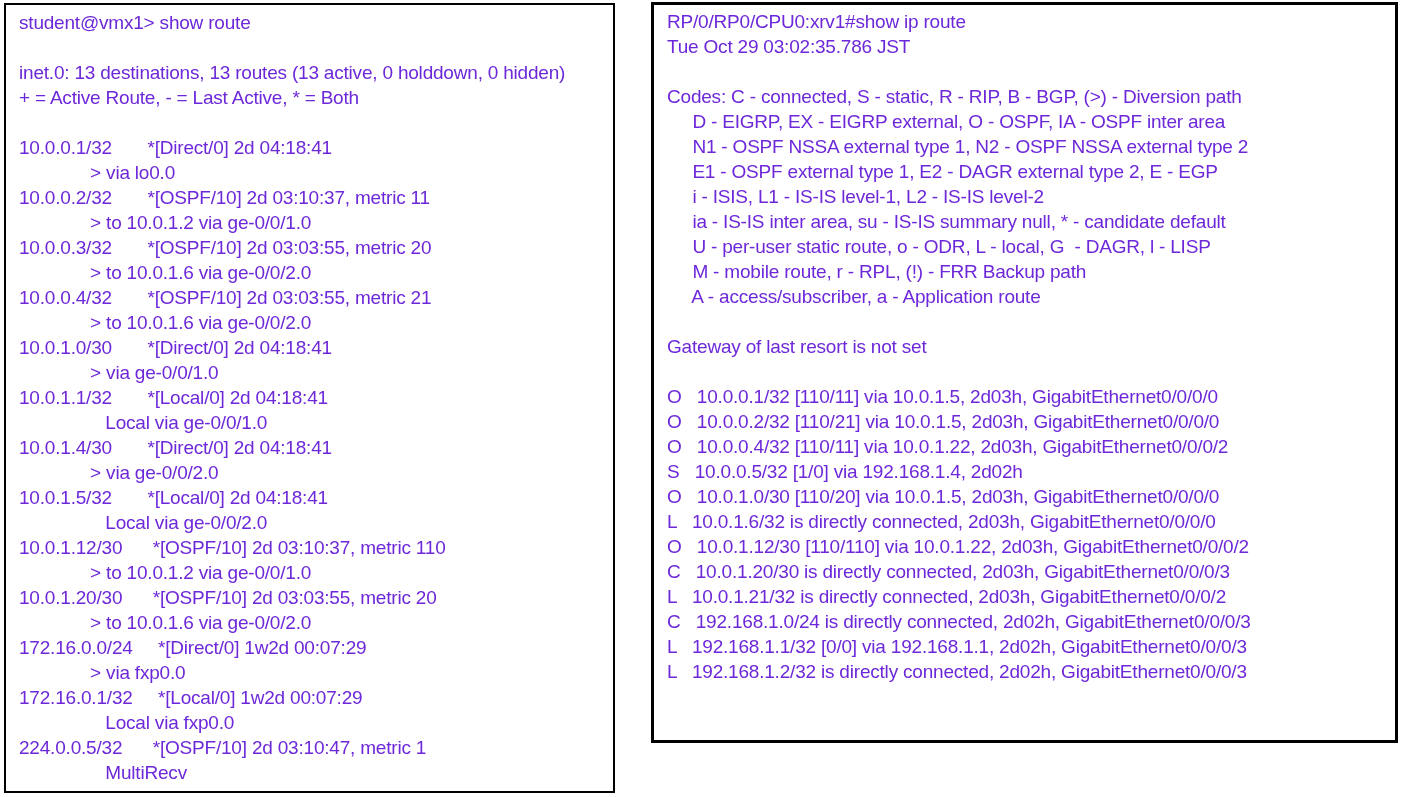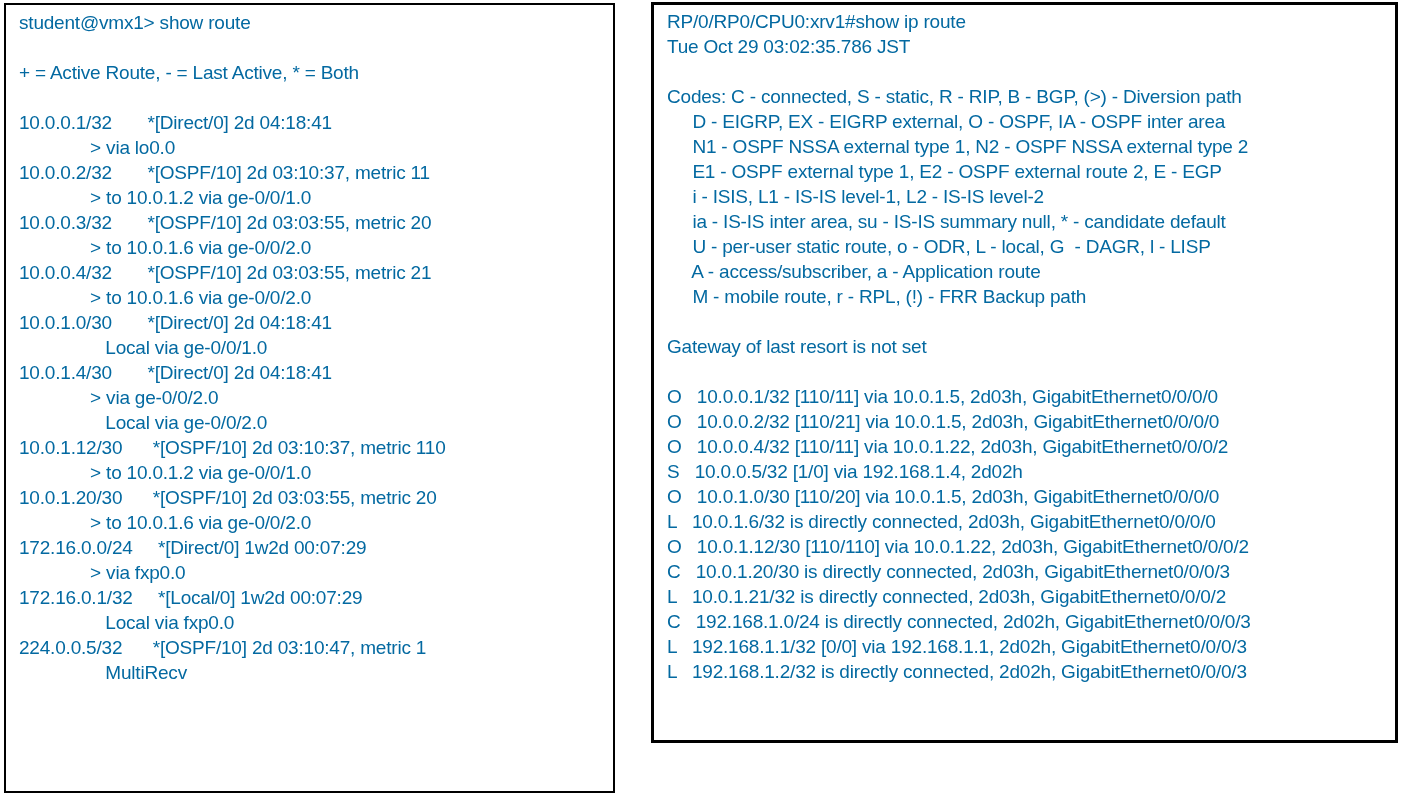--- a/index.html
+++ b/index.html
@@ -37,47 +37,51 @@
     border-width: 3px;
     padding: 4px 6px 8px 13px;
   }
   .terminal-output {
     margin: 0;
   }
   .tline {
     white-space: pre;
     font-size: 19px;
     line-height: 25px;
-    color: #0369a1;
+    color: #6d28d9;
     letter-spacing: -0.2px;
   }
 </style>
 </head>
 <body style="background: rgb(255, 255, 255);">
 
 <div class="canvas" style="background: rgb(255, 255, 255);">
 
   <section class="terminal-panel left" style="background: rgb(255, 255, 255); border-color: rgb(0, 0, 0); color: rgb(0, 0, 0);">
     <div class="terminal-output">
         <div class="tline">student@vmx1&gt; show route</div>
         <div class="tline"> </div>
+        <div class="tline">inet.0: 13 destinations, 13 routes (13 active, 0 holddown, 0 hidden)</div>
         <div class="tline">+ = Active Route, - = Last Active, * = Both</div>
         <div class="tline"> </div>
         <div class="tline">10.0.0.1/32       *[Direct/0] 2d 04:18:41</div>
         <div class="tline">              &gt; via lo0.0</div>
         <div class="tline">10.0.0.2/32       *[OSPF/10] 2d 03:10:37, metric 11</div>
         <div class="tline">              &gt; to 10.0.1.2 via ge-0/0/1.0</div>
         <div class="tline">10.0.0.3/32       *[OSPF/10] 2d 03:03:55, metric 20</div>
         <div class="tline">              &gt; to 10.0.1.6 via ge-0/0/2.0</div>
         <div class="tline">10.0.0.4/32       *[OSPF/10] 2d 03:03:55, metric 21</div>
         <div class="tline">              &gt; to 10.0.1.6 via ge-0/0/2.0</div>
         <div class="tline">10.0.1.0/30       *[Direct/0] 2d 04:18:41</div>
+        <div class="tline">              &gt; via ge-0/0/1.0</div>
+        <div class="tline">10.0.1.1/32       *[Local/0] 2d 04:18:41</div>
         <div class="tline">                 Local via ge-0/0/1.0</div>
         <div class="tline">10.0.1.4/30       *[Direct/0] 2d 04:18:41</div>
         <div class="tline">              &gt; via ge-0/0/2.0</div>
+        <div class="tline">10.0.1.5/32       *[Local/0] 2d 04:18:41</div>
         <div class="tline">                 Local via ge-0/0/2.0</div>
         <div class="tline">10.0.1.12/30      *[OSPF/10] 2d 03:10:37, metric 110</div>
         <div class="tline">              &gt; to 10.0.1.2 via ge-0/0/1.0</div>
         <div class="tline">10.0.1.20/30      *[OSPF/10] 2d 03:03:55, metric 20</div>
         <div class="tline">              &gt; to 10.0.1.6 via ge-0/0/2.0</div>
         <div class="tline">172.16.0.0/24     *[Direct/0] 1w2d 00:07:29</div>
         <div class="tline">              &gt; via fxp0.0</div>
         <div class="tline">172.16.0.1/32     *[Local/0] 1w2d 00:07:29</div>
         <div class="tline">                 Local via fxp0.0</div>
         <div class="tline">224.0.0.5/32      *[OSPF/10] 2d 03:10:47, metric 1</div>
@@ -86,26 +90,26 @@
   </section>
 
   <section class="terminal-panel right" style="background: rgb(255, 255, 255); border-color: rgb(0, 0, 0); color: rgb(0, 0, 0);">
     <div class="terminal-output">
         <div class="tline">RP/0/RP0/CPU0:xrv1#show ip route</div>
         <div class="tline">Tue Oct 29 03:02:35.786 JST</div>
         <div class="tline"> </div>
         <div class="tline">Codes: C - connected, S - static, R - RIP, B - BGP, (&gt;) - Diversion path</div>
         <div class="tline">     D - EIGRP, EX - EIGRP external, O - OSPF, IA - OSPF inter area</div>
         <div class="tline">     N1 - OSPF NSSA external type 1, N2 - OSPF NSSA external type 2</div>
-        <div class="tline">     E1 - OSPF external type 1, E2 - OSPF external route 2, E - EGP</div>
+        <div class="tline">     E1 - OSPF external type 1, E2 - DAGR external type 2, E - EGP</div>
         <div class="tline">     i - ISIS, L1 - IS-IS level-1, L2 - IS-IS level-2</div>
         <div class="tline">     ia - IS-IS inter area, su - IS-IS summary null, * - candidate default</div>
         <div class="tline">     U - per-user static route, o - ODR, L - local, G  - DAGR, l - LISP</div>
+        <div class="tline">     M - mobile route, r - RPL, (!) - FRR Backup path</div>
         <div class="tline">     A - access/subscriber, a - Application route</div>
-        <div class="tline">     M - mobile route, r - RPL, (!) - FRR Backup path</div>
         <div class="tline"> </div>
         <div class="tline">Gateway of last resort is not set</div>
         <div class="tline"> </div>
         <div class="tline">O   10.0.0.1/32 [110/11] via 10.0.1.5, 2d03h, GigabitEthernet0/0/0/0</div>
         <div class="tline">O   10.0.0.2/32 [110/21] via 10.0.1.5, 2d03h, GigabitEthernet0/0/0/0</div>
         <div class="tline">O   10.0.0.4/32 [110/11] via 10.0.1.22, 2d03h, GigabitEthernet0/0/0/2</div>
         <div class="tline">S   10.0.0.5/32 [1/0] via 192.168.1.4, 2d02h</div>
         <div class="tline">O   10.0.1.0/30 [110/20] via 10.0.1.5, 2d03h, GigabitEthernet0/0/0/0</div>
         <div class="tline">L   10.0.1.6/32 is directly connected, 2d03h, GigabitEthernet0/0/0/0</div>
         <div class="tline">O   10.0.1.12/30 [110/110] via 10.0.1.22, 2d03h, GigabitEthernet0/0/0/2</div>

